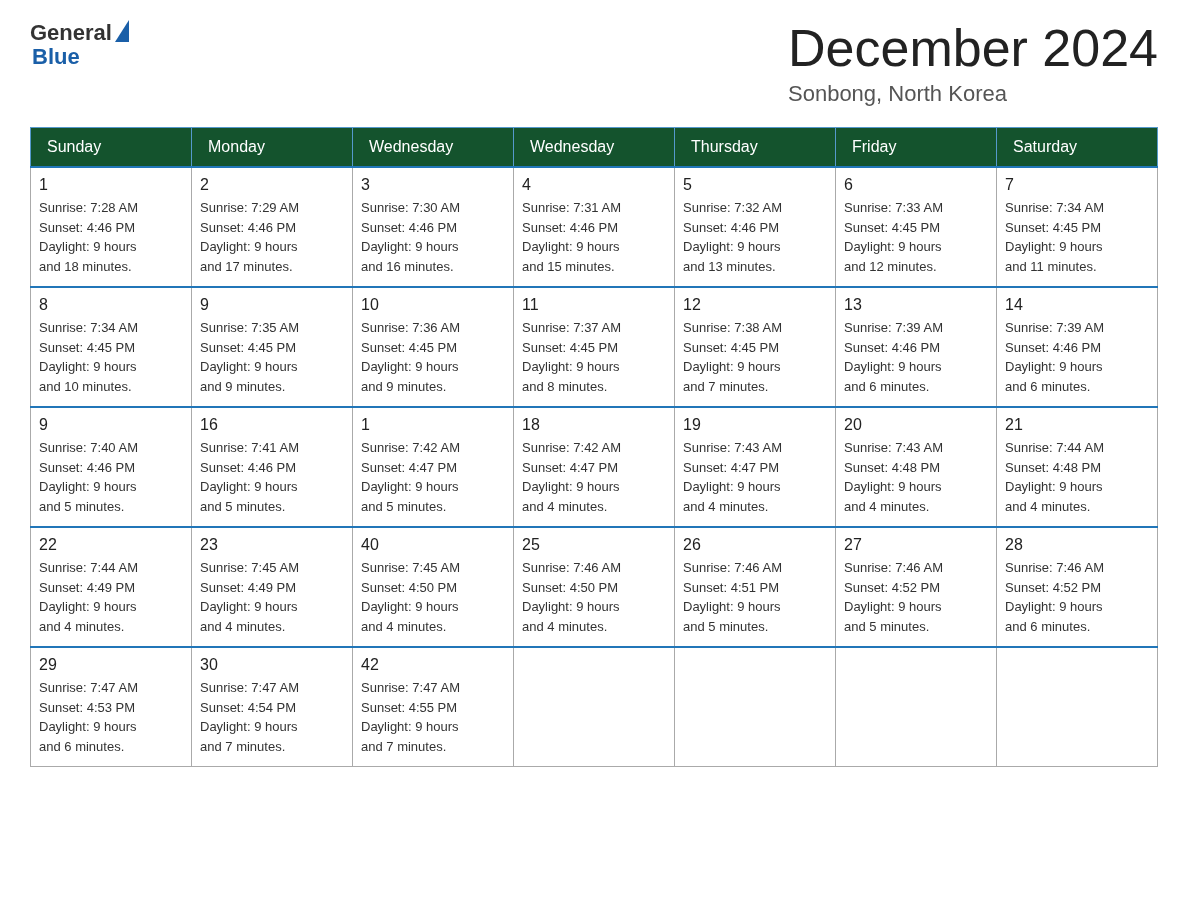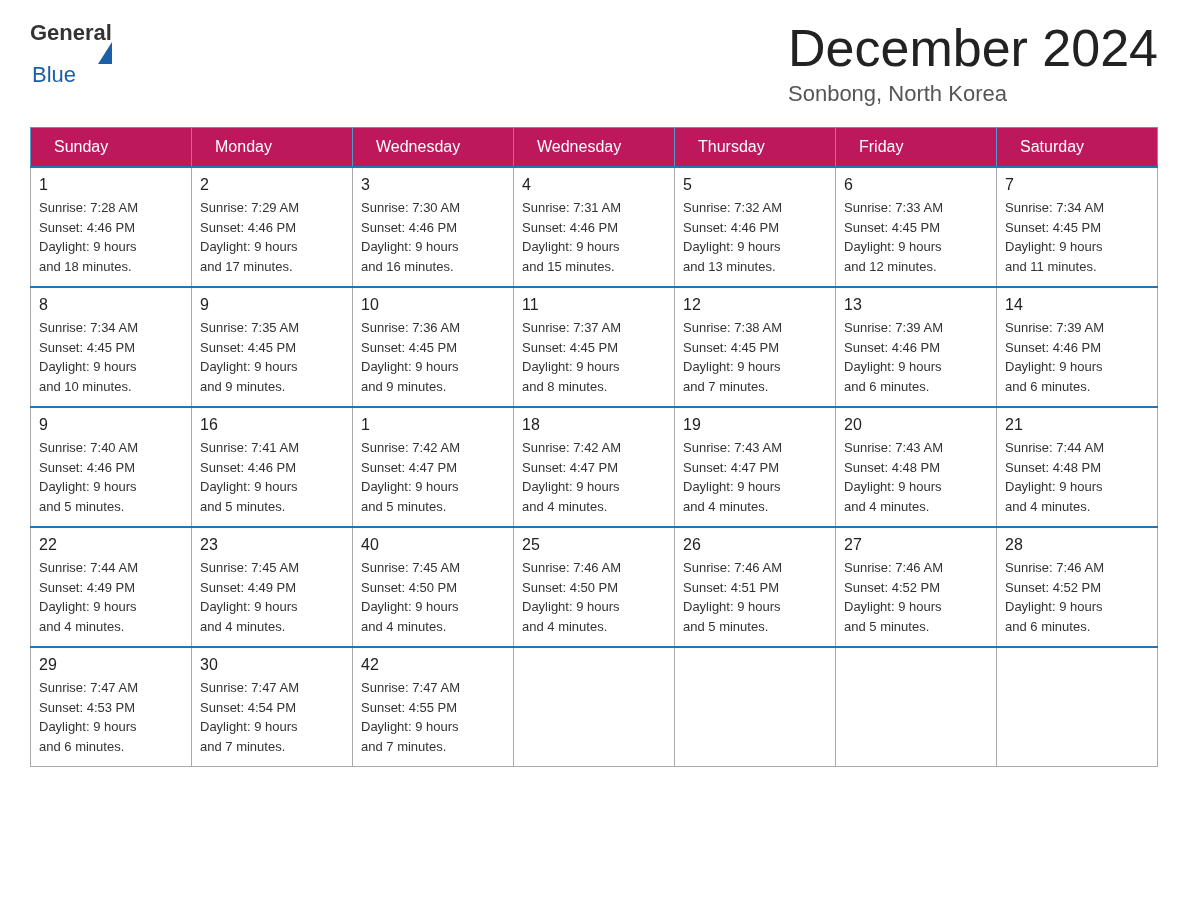--- a/index.html
+++ b/index.html
@@ -16,40 +16,39 @@
       align-items: flex-start;
       margin-bottom: 20px;
     }
     .logo {
       display: flex;
       flex-direction: column;
       align-items: flex-start;
     }
     .logo-top {
       display: flex;
-      align-items: flex-end;
-      flex-direction: column;
+      align-items: center;
     }
     .logo-general {
       font-size: 22px;
       font-weight: bold;
       color: #333;
       font-family: Arial, sans-serif;
     }
     .logo-triangle {
       width: 0;
       height: 0;
       border-left: 14px solid transparent;
       border-bottom: 22px solid #1a5fa8;
       margin-left: 3px;
       margin-top: -4px;
     }
     .logo-blue-text {
       font-size: 22px;
-      font-weight: normal;
+      font-weight: bold;
       color: #1a5fa8;
       margin-top: -2px;
       padding-left: 2px;
     }
     .title-block {
       text-align: left;
     }
     .main-title {
       font-size: 52px;
       font-weight: normal;
@@ -60,25 +59,25 @@
       font-size: 22px;
       color: #555;
       margin-top: 4px;
     }
     .calendar {
       width: 100%;
       border-collapse: collapse;
       border: 1px solid #aaa;
     }
     .calendar th {
-      background-color: #be185d;
+      background-color: #14532d;
       color: #ffffff;
       font-size: 16px;
       font-weight: normal;
-      padding: 10px 23px;
+      padding: 10px 16px;
       text-align: left;
       border: 1px solid #5599cc;
     }
     .calendar td {
       vertical-align: top;
       padding: 8px 8px 10px 8px;
       border: 1px solid #aaa;
       width: 14.28%;
       min-height: 110px;
       font-size: 13px;

